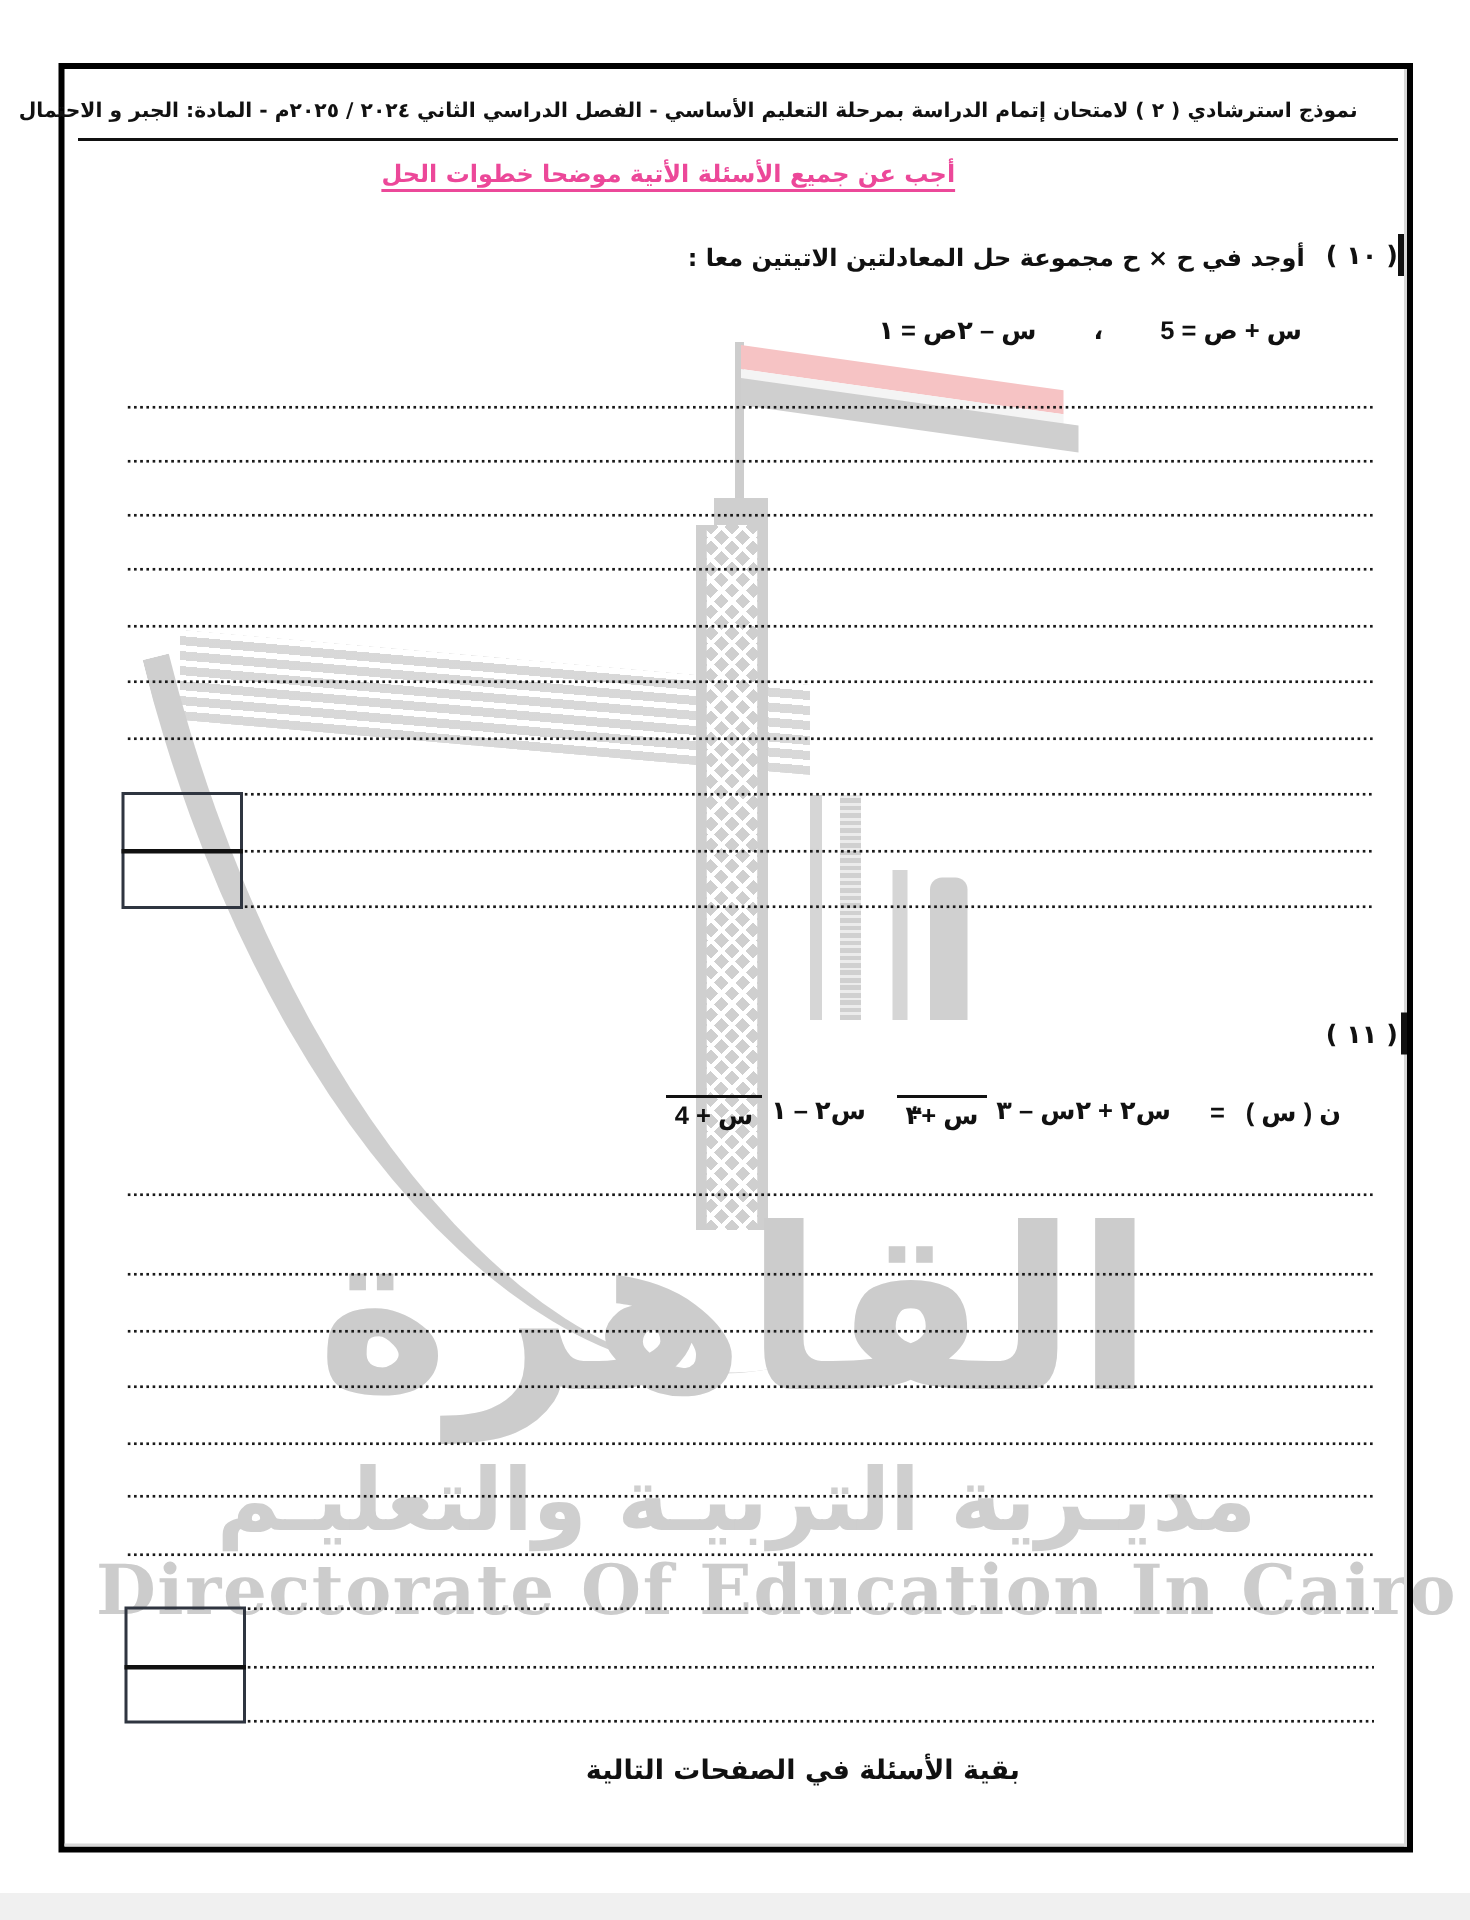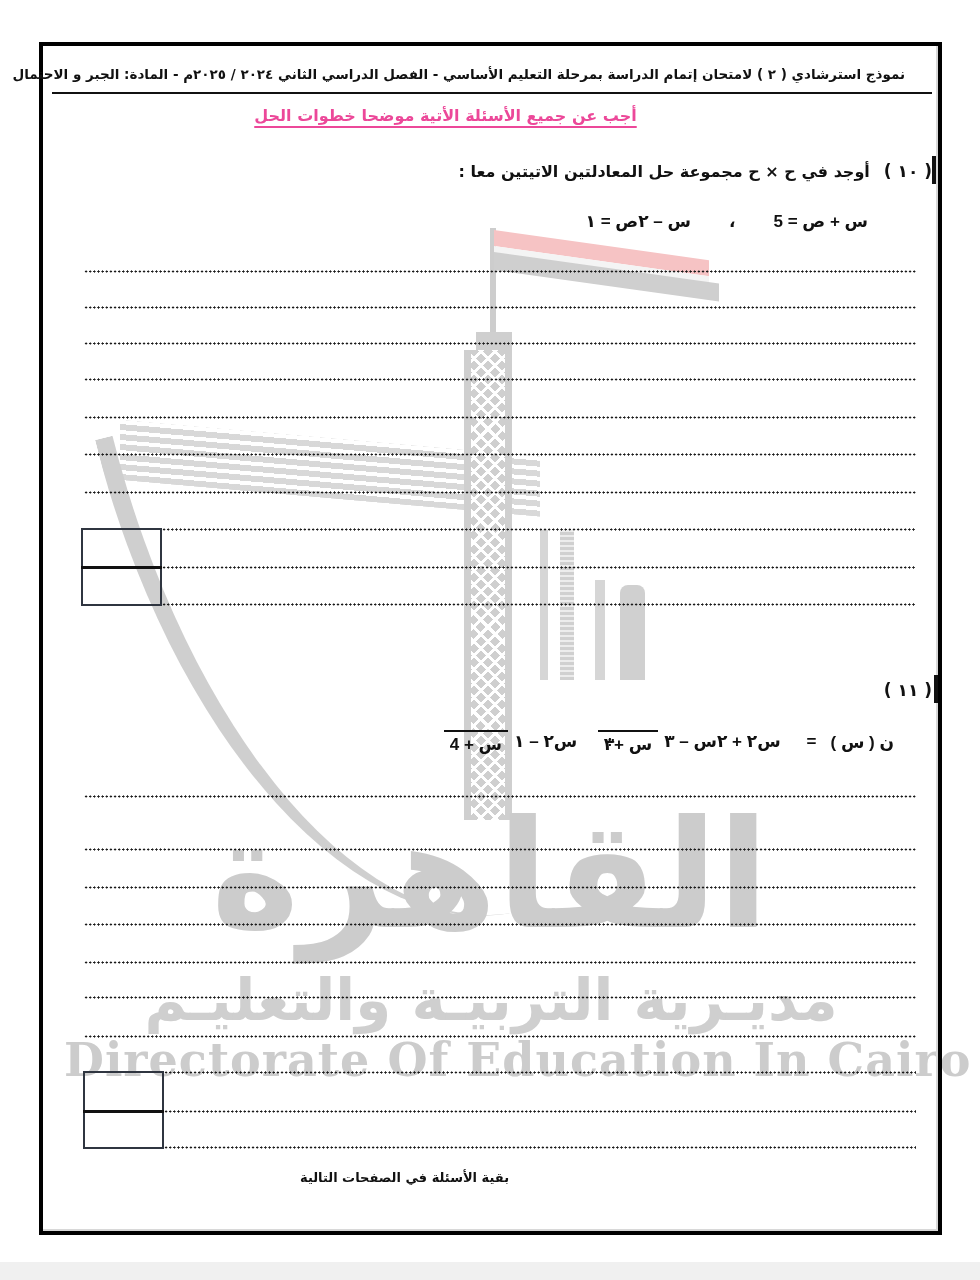--- a/index.html
+++ b/index.html
@@ -143,22 +143,22 @@
   }
 
   .mark-box {
     position: absolute; border: 2px solid #2f3540; background: transparent;
   }
   .mark-box .divider {
     position: absolute; left: -2px; right: -2px; height: 2.5px; background: #111;
   }
 
   .footer-note {
-    left: 300px; top: 1170px; width: 380px; text-align: left;
-    font-family: "DejaVu Sans", sans-serif; font-weight: bold; font-size: 13px; color: #111;
+    left: 300px; top: 1170px; width: 380px; text-align: right;
+    font-family: "DejaVu Sans", sans-serif; font-weight: bold; font-size: 18px; color: #111;
     direction: rtl; white-space: nowrap;
   }
 </style>
 </head>
 <body>
 
 <div class="page">
 
   <div class="wm wm-sail"></div>
   <div class="wm wm-curve"></div>

